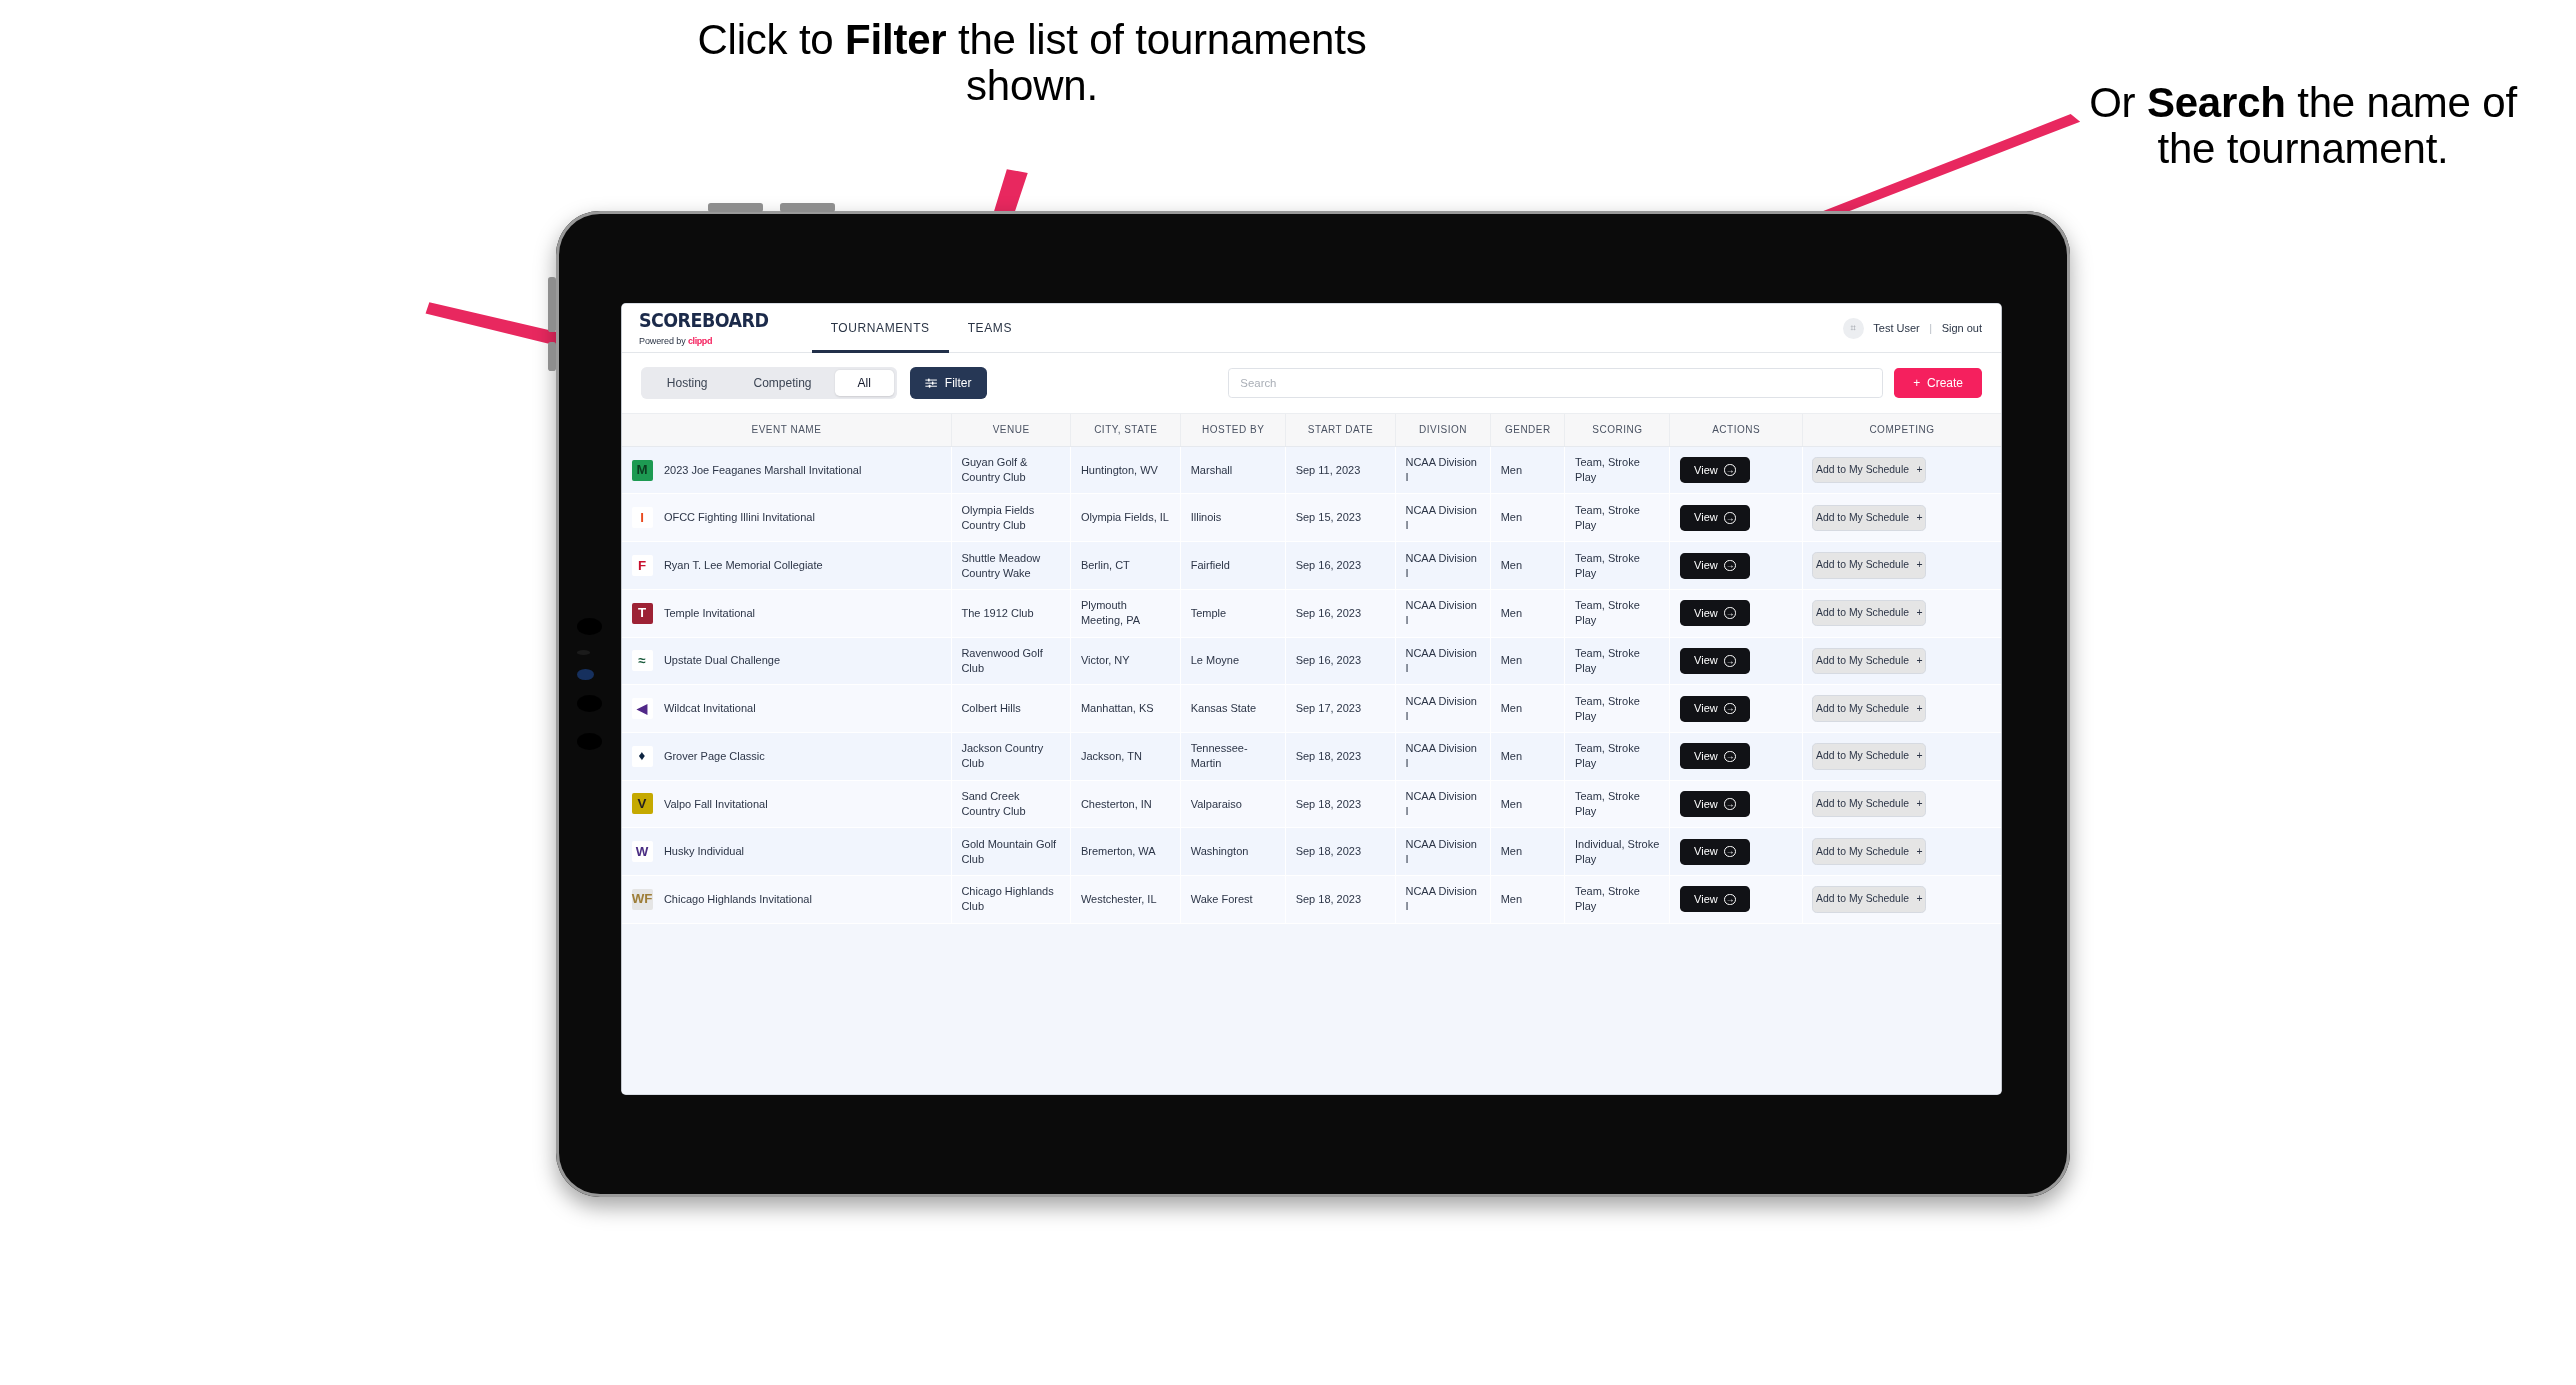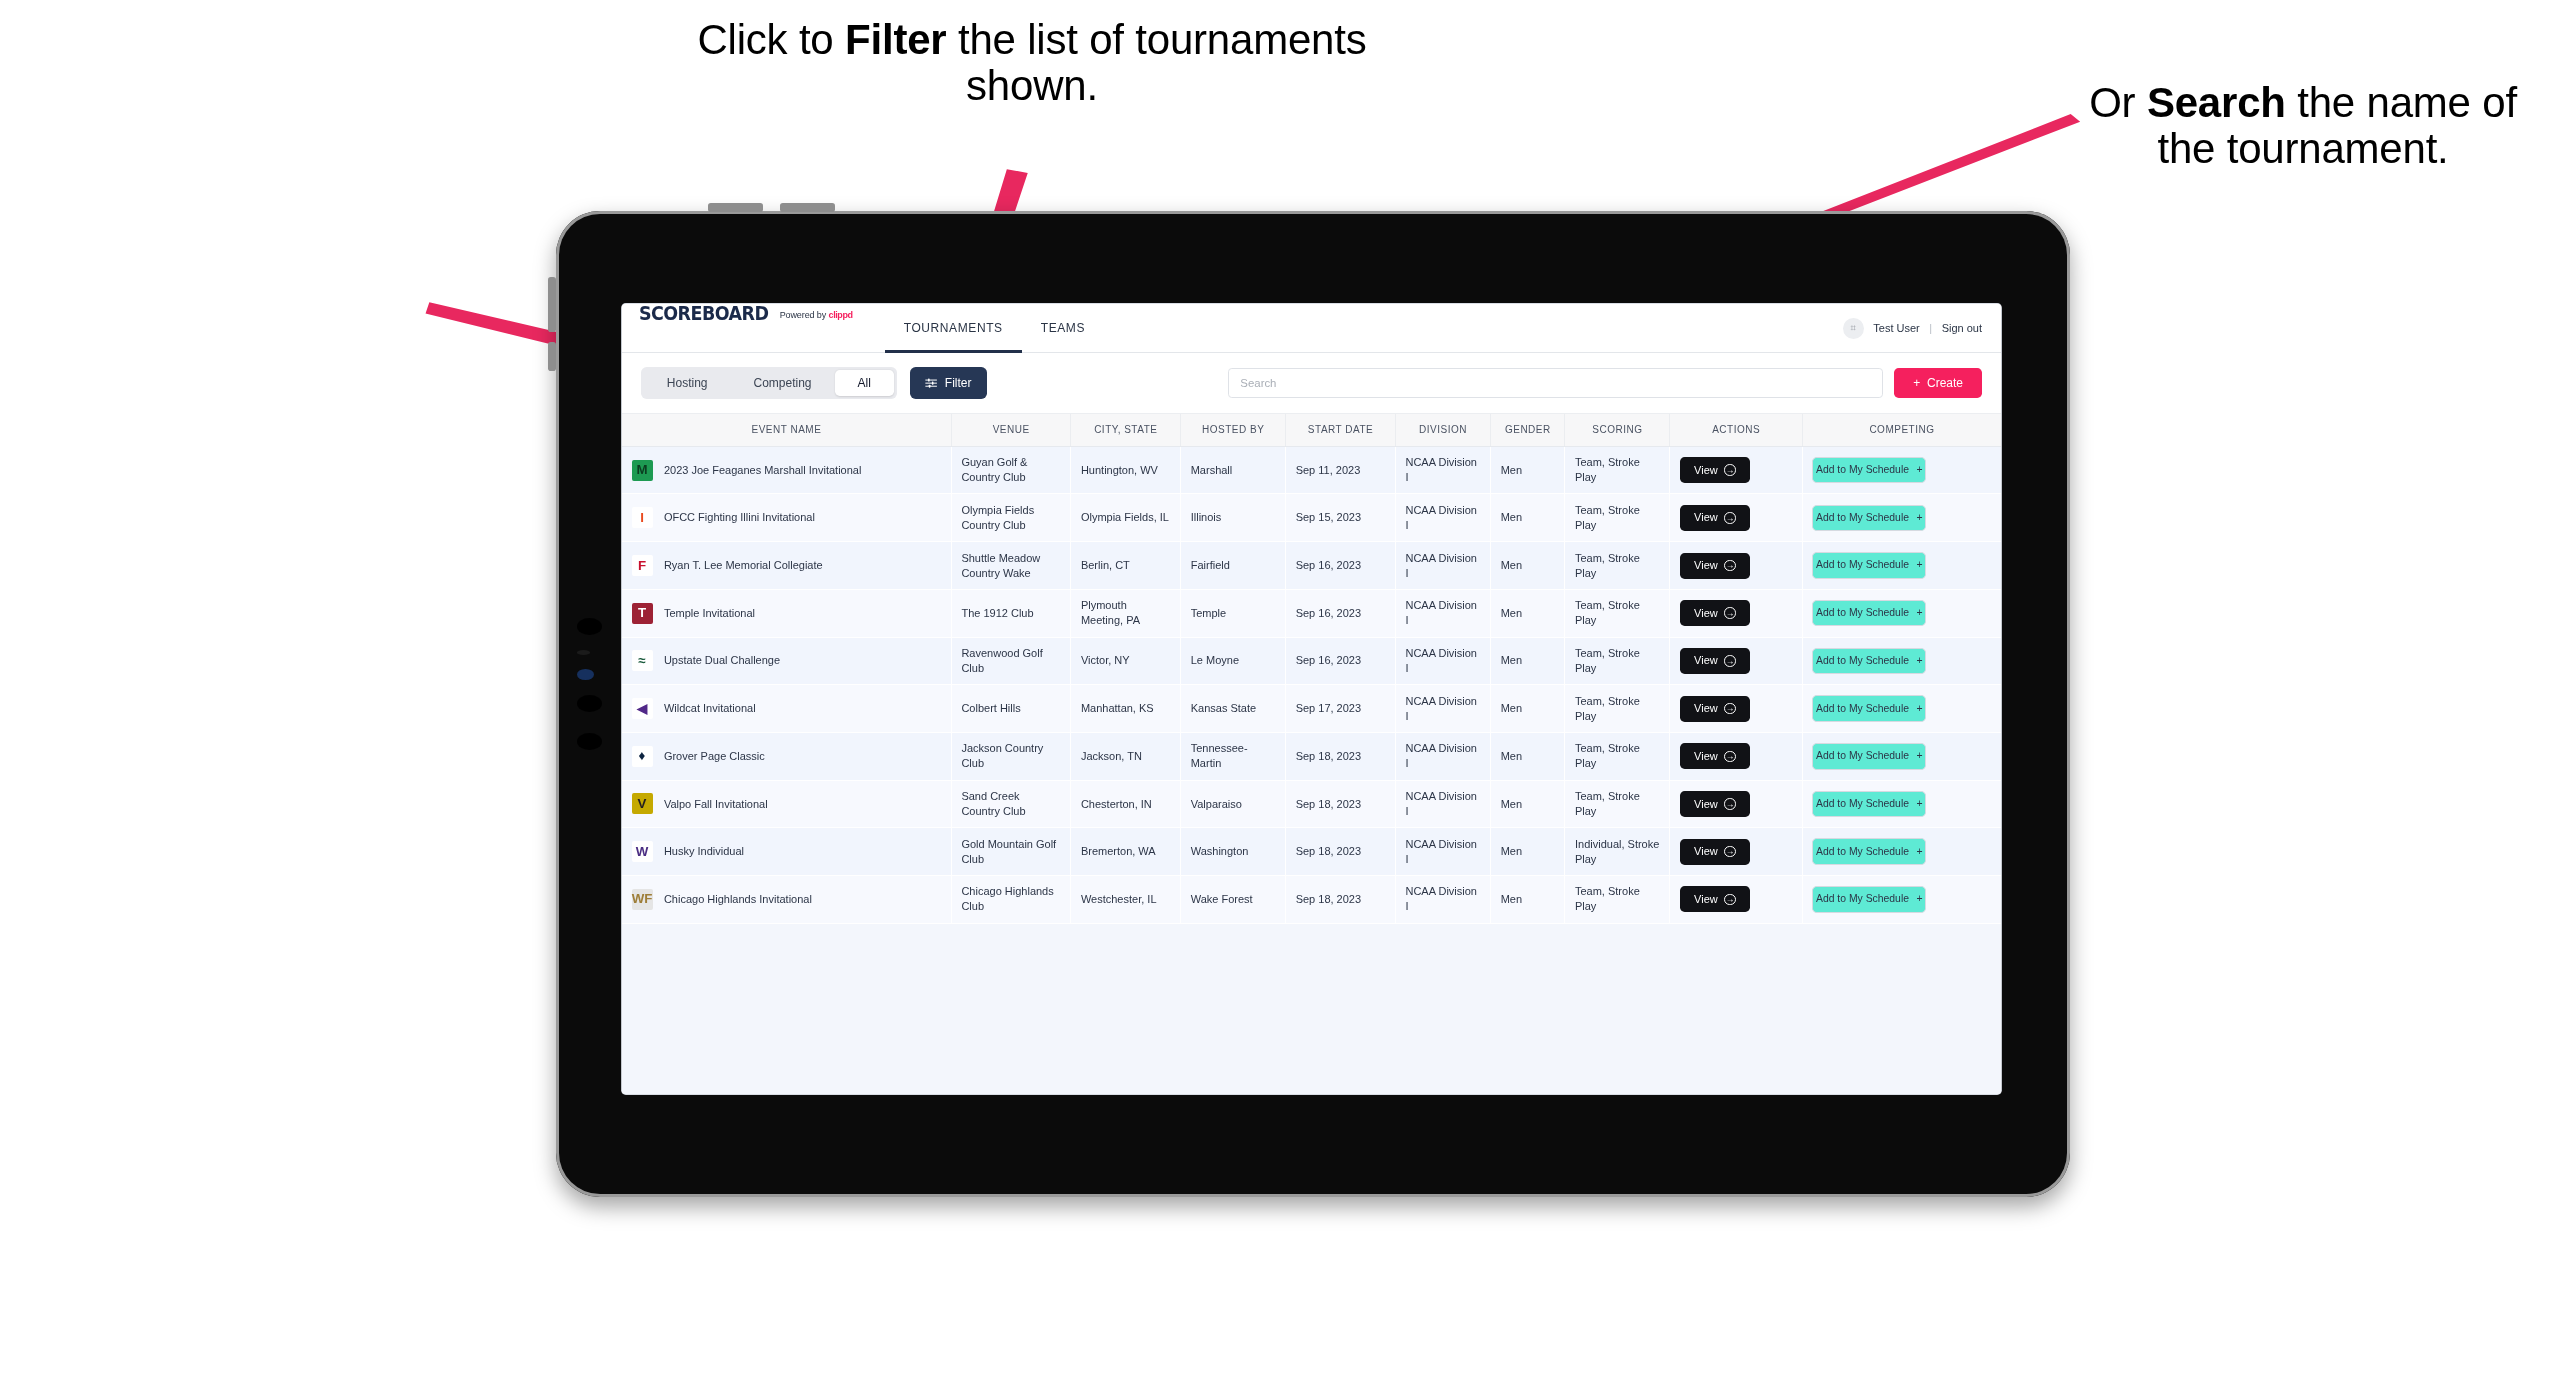--- a/index.html
+++ b/index.html
@@ -73,21 +73,21 @@
 
   
   #topnav {
     height: 49px; min-height:49px;
     background: #fff;
     border-bottom: 0.9px solid #e3e6ea;
     display: flex; align-items: stretch;
     padding-left: 17px;
     position: relative;
   }
-  #brand { display:flex; justify-content:flex-end; padding-right: 32px;}
+  #brand { display:flex; flex-direction:column; justify-content:center; padding-right: 32px;}
   #brand-title {
     font-family: "DejaVu Sans", sans-serif;
     font-weight: 700; font-size: 19px; letter-spacing: -0.6px;
     color: #1b2a4a; line-height: 1; transform: scaleX(0.92); transform-origin: left center;
   }
   #brand-sub { font-size: 9px; color:#2b3445; margin-top:6px; letter-spacing:-0.1px;}
   #brand-sub .pink { color:#f5205e; font-weight:700; letter-spacing:-0.4px;}
   .navtab {
     display:flex; align-items:center; padding: 0 19px;
     font-size: 12px; letter-spacing: 0.6px; color:#2a3445;
@@ -164,21 +164,21 @@
   .c-actions{width:82px;} .c-compete{width:123px;}
   .view-btn {
     display:inline-flex;align-items:center;justify-content:center;gap:6.6px;
     background:#111216;color:#fff;border-radius:4.7px;
     height:26px; width:70px; font-size:11px; cursor:pointer;
   }
   .circ { width:11.4px;height:11.4px;border:0.9px solid #fff;border-radius:50%;
           display:inline-flex;align-items:center;justify-content:center;font-size:8.5px;line-height:1;}
   .add-btn{
     display:inline-flex;align-items:center;justify-content:center;gap:7.6px;
-    border:0.9px solid #d6dae1;background:#5eead4;border-radius:4.7px;
+    border:0.9px solid #d6dae1;background:#e5e5e5;border-radius:4.7px;
     height:26.6px; width:114px; font-size:10.4px; color:#2c3547; cursor:pointer; white-space:nowrap;
   }
 </style>
 </head>
 <body>
 
 <div id="stage">
 
   <div class="annot" id="annot-filter">
     <span>Click to <b>Filter</b> the list of tournaments shown.</span>

